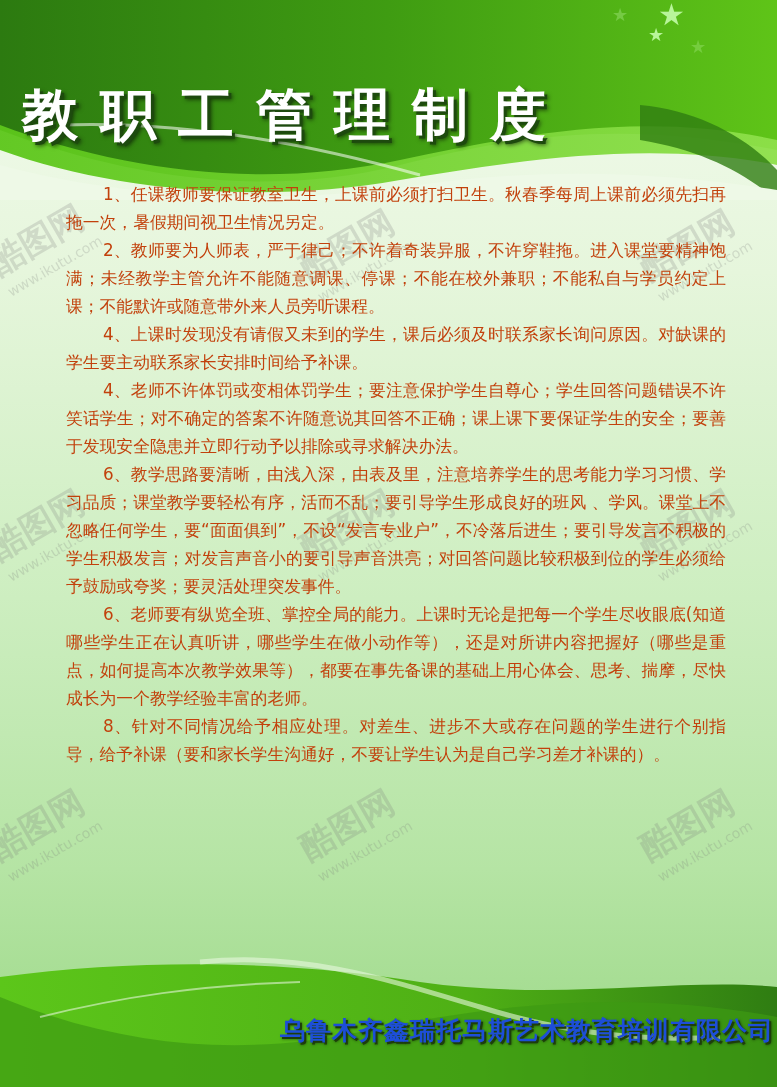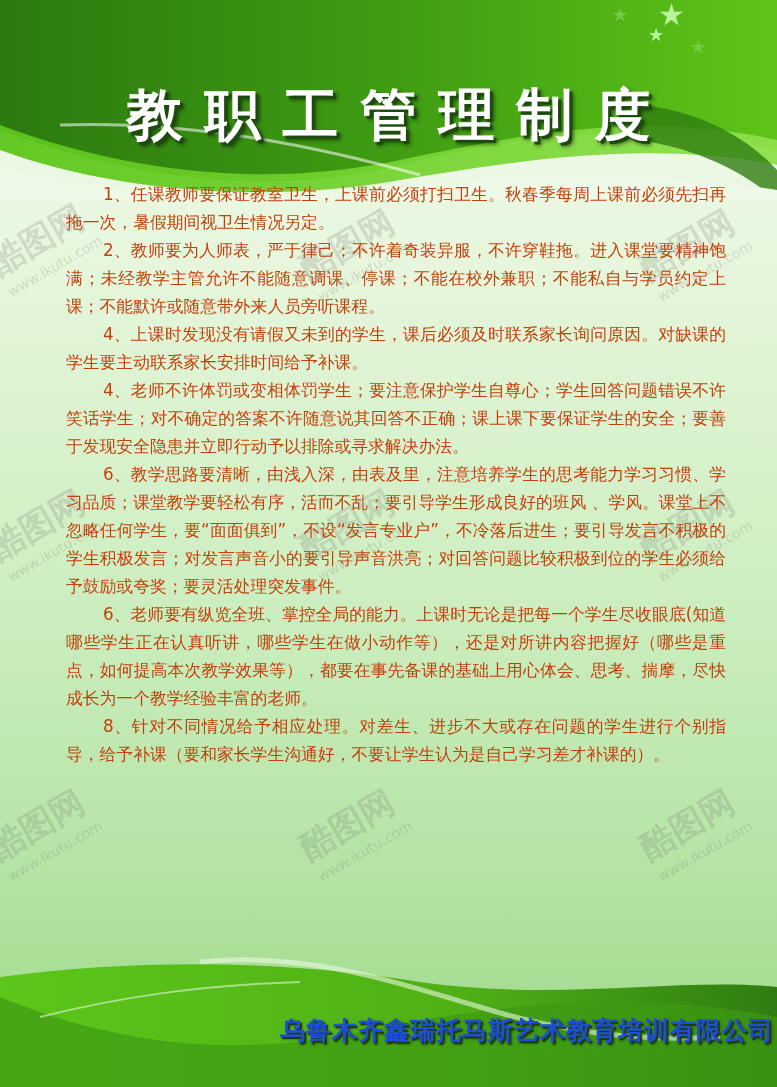--- a/index.html
+++ b/index.html
@@ -9,21 +9,21 @@
     font-family: "DejaVu Sans", "Liberation Sans", sans-serif;
     background: linear-gradient(180deg, #f4fbef 0%, #e6f6dc 25%, #cdeec0 55%, #b5e4a4 80%, #9bd886 100%);
   }
   .poster { position: absolute; inset: 0; overflow: hidden; }
 
   
   .header-bg {
     position: absolute; left: 0; top: 0; width: 777px; height: 200px;
   }
   .title {
-    position: absolute; left: 0; top: 78px; width: 777px; text-align: center;
+    position: absolute; left: 0; top: 78px; width: 777px; 
     font-size: 56px; font-weight: bold; color: #ffffff;
     letter-spacing: 22px; padding-left: 22px;
     text-shadow: 3px 3px 0 #1d4a0e, 4px 4px 4px rgba(0,0,0,0.6);
   }
 
   
   .star { position: absolute; color: #b8f59a; font-size: 26px; line-height: 1; }
 
   
   .content {

